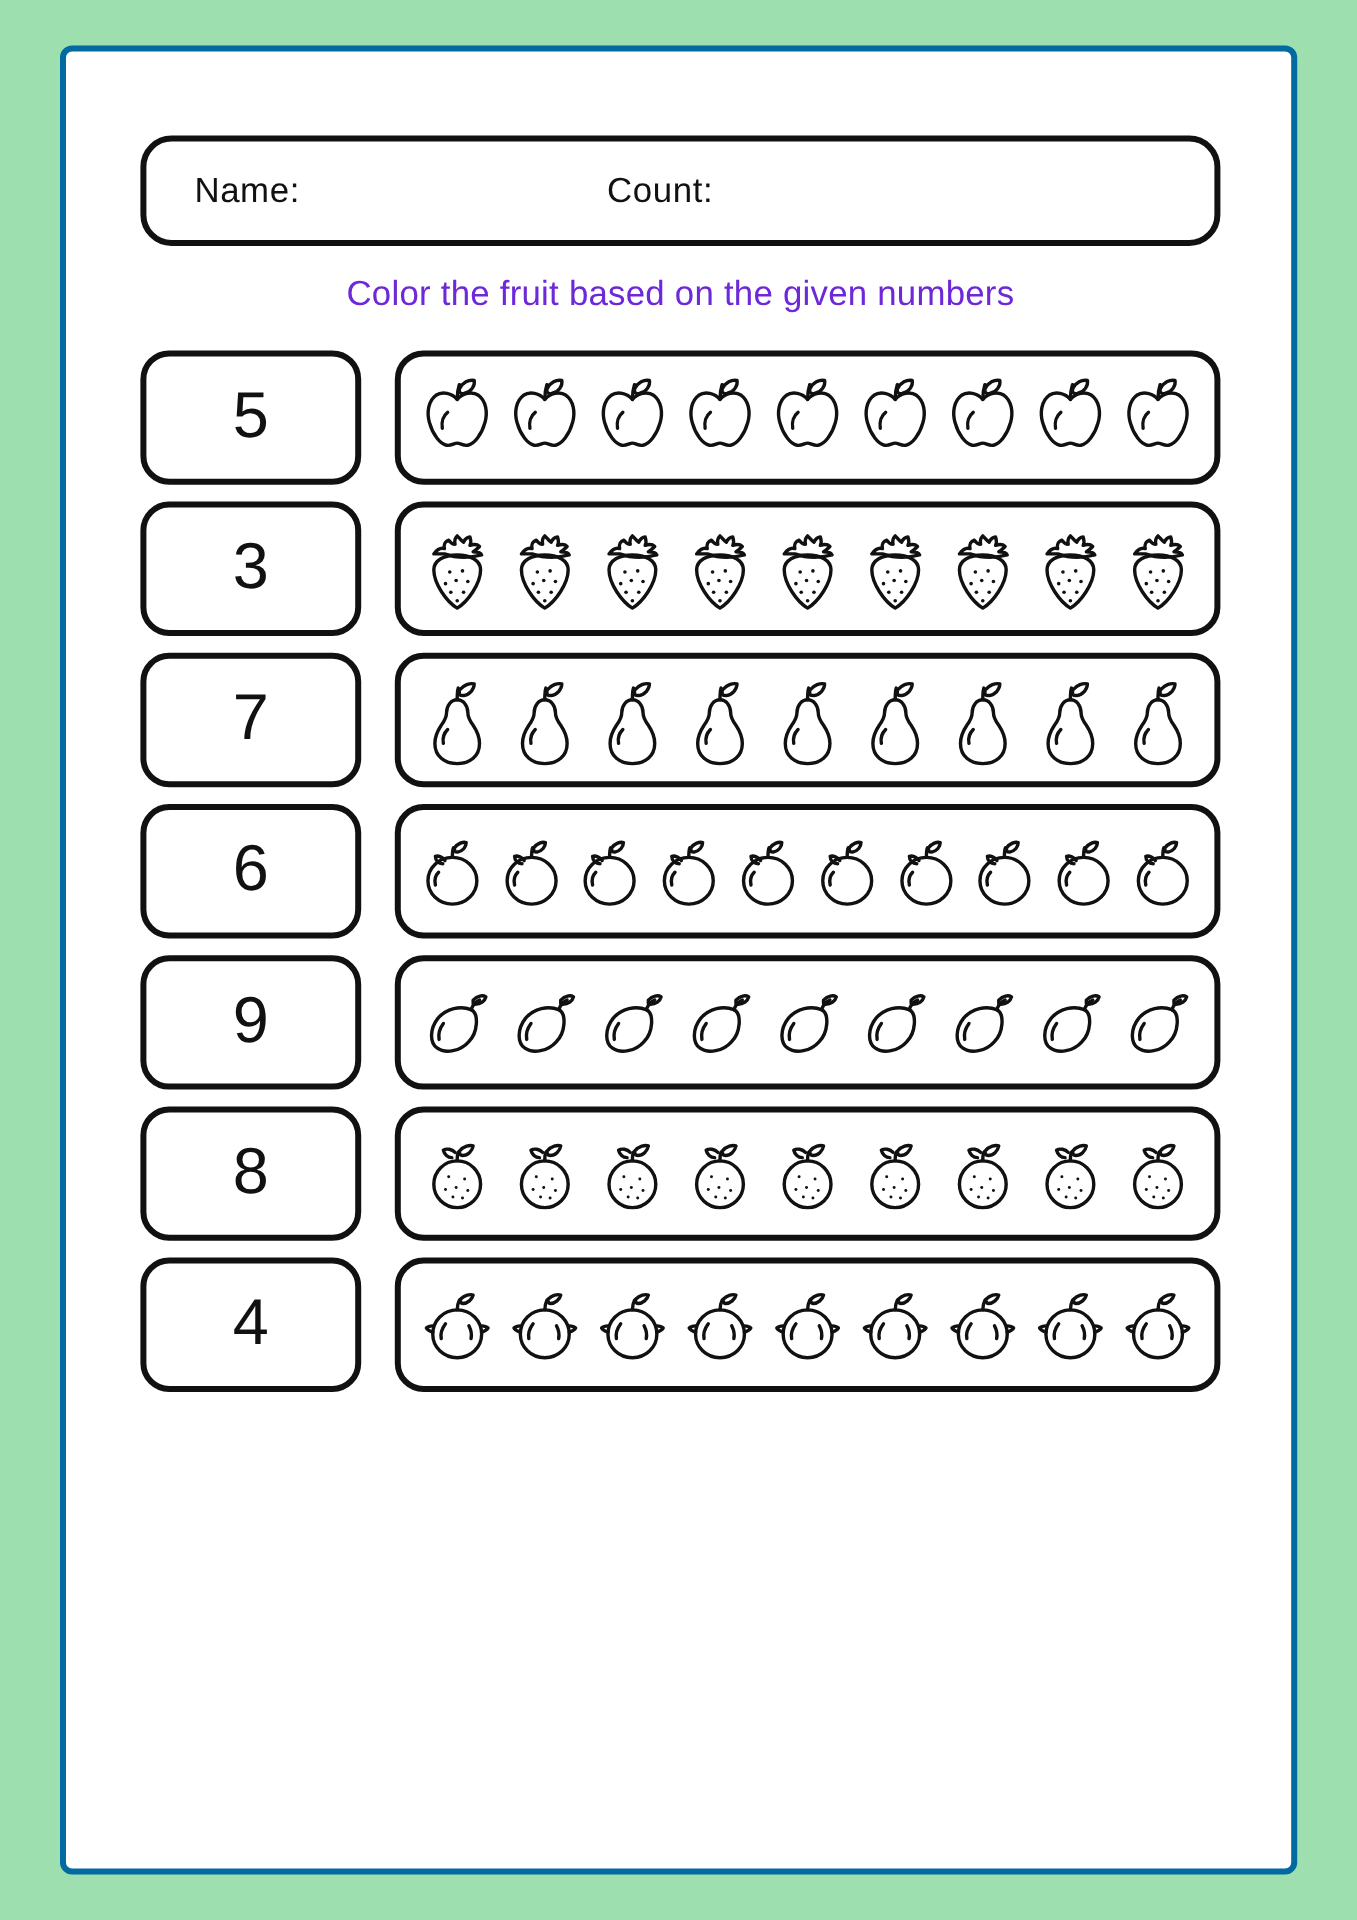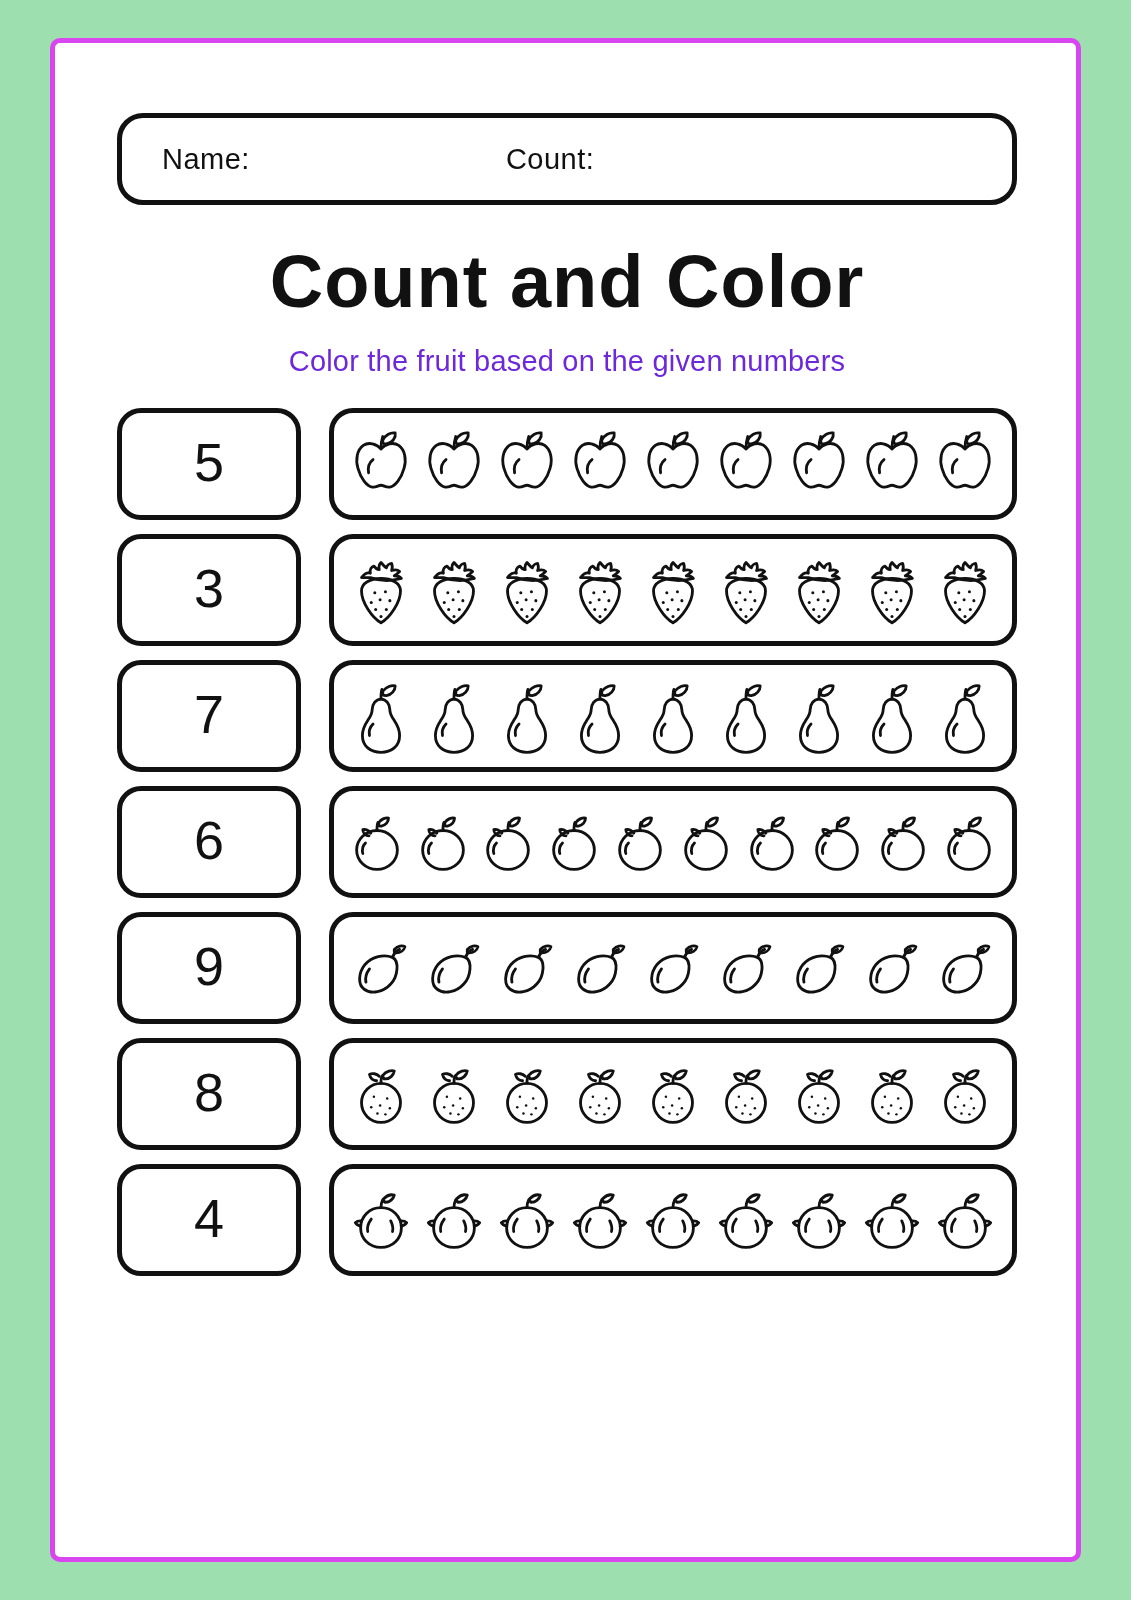--- a/index.html
+++ b/index.html
@@ -13,21 +13,21 @@
     font-family: "Liberation Sans", sans-serif;
     overflow: hidden;
   }
   .page {
     position: absolute;
     left: 50px;
     top: 38px;
     width: 1031px;
     height: 1524px;
     background: #ffffff;
-    border: 5px solid #d946ef;
+    border: 5px solid #0369a1;
     border-radius: 10px;
     box-sizing: border-box;
   }
   .inner {
     position: absolute;
     left: 62px;
     top: 70px;
     width: 900px;
   }
 
@@ -116,21 +116,20 @@
 <body>
 
 <div class="page">
   <div class="inner">
 
     <div class="namebar">
       <div class="field name">Name:</div>
       <div class="field class">Count:</div>
     </div>
 
-    <div class="title">Count and Color</div>
     <div class="subtitle">Color the fruit based on the given numbers</div>
 
     <div class="rows" id="rows">
         <div class="row">
           <div class="numbox">
             <span>5</span>
           </div>
           <div class="fruitbox">
             <div class="fruit">
               <svg viewBox="0 0 70 86" width="62" height="78">

